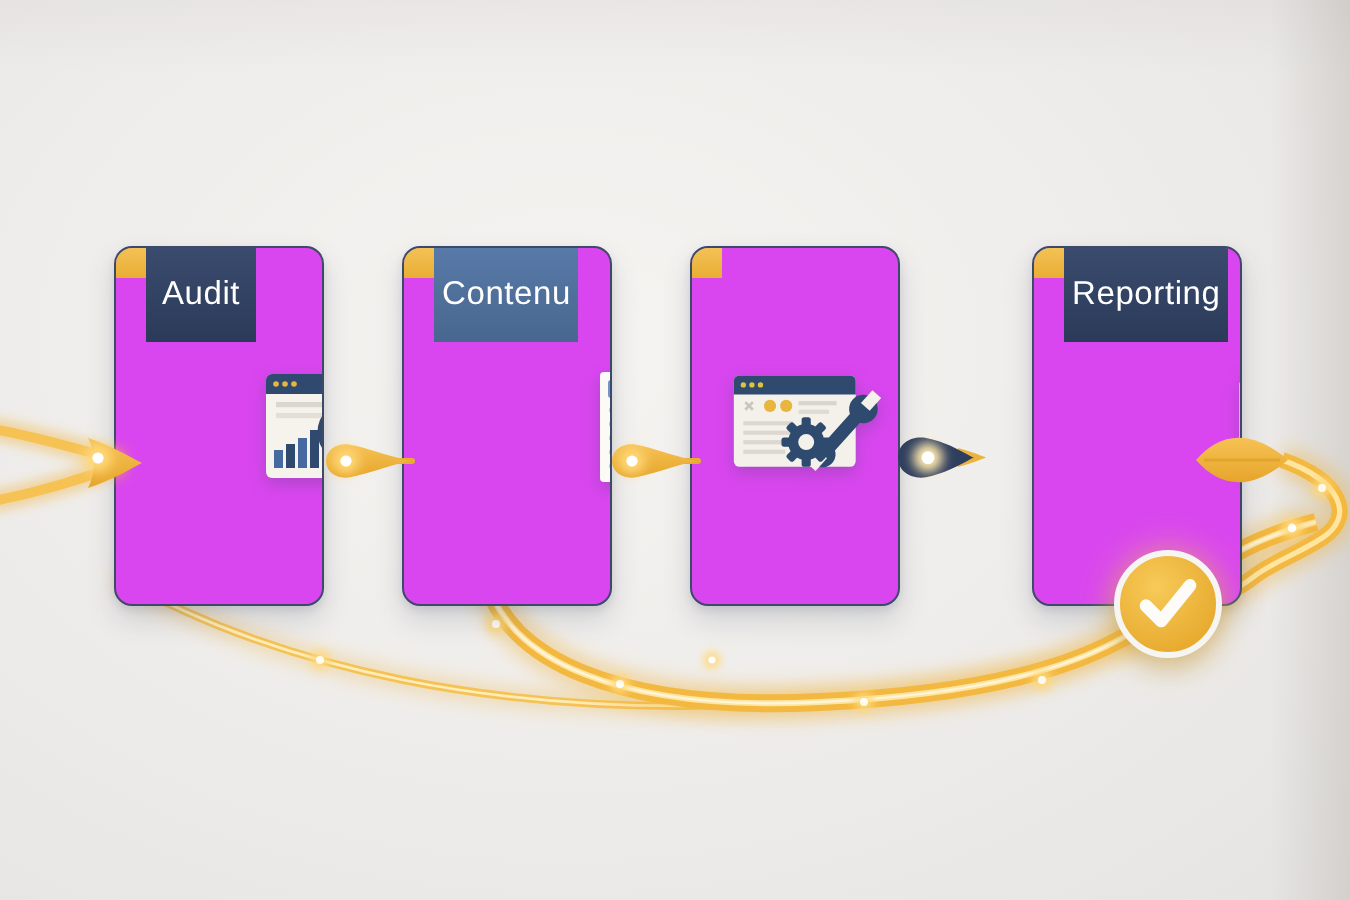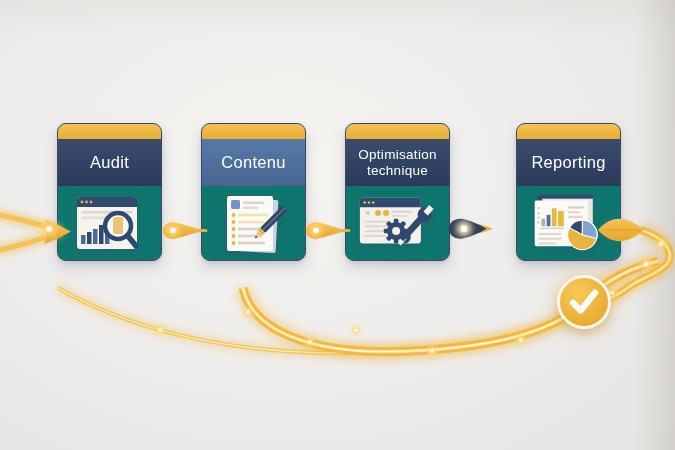--- a/index.html
+++ b/index.html
@@ -11,24 +11,24 @@
       linear-gradient(to bottom, rgba(170,166,160,.10) 0%, rgba(170,166,160,0) 8%),
       radial-gradient(ellipse at 42% 38%, #f6f4f1 0%, #eeecea 55%, #e6e4e2 100%);
   }
   .layer{position:absolute;left:0;top:0;width:675px;height:450px;pointer-events:none;}
   #ribbons-back{z-index:1;}
   #cards{z-index:2;}
   #flow-front{z-index:3;}
   #badge{z-index:4;}
 
   .card{
-    position:absolute;top:123px;width:105px;height:138px;
-    background:#0f766e;border:1.5px solid #3c4a68;border-radius:9px;
+    position:absolute;top:123px;width:105px;height:180px;
+    background:#d946ef;border:1.5px solid #3c4a68;border-radius:9px;
     box-shadow:0 7px 14px rgba(60,70,100,.18), 0 2px 4px rgba(60,70,100,.12);
-    display:flex;flex-direction:column;box-sizing:border-box;overflow:hidden;
+    display:flex;flex-direction:row;box-sizing:border-box;overflow:hidden;
   }
   .topbar{height:15px;flex:0 0 15px;background:linear-gradient(#f3c255,#e9ad33);}
   .head{
     height:47px;flex:0 0 47px;display:flex;align-items:center;justify-content:center;
     text-align:center;padding:0 4px;
   }
   .head-dark{background:linear-gradient(#3a4b6e,#2b3a58);}
   .head-slate{background:linear-gradient(#587aa8,#48668f);justify-content:center;}
   .step-title{
     color:#fff;font-size:16.5px;font-weight:500;letter-spacing:.3px;margin:0;line-height:1.12;
@@ -159,23 +159,20 @@
           <rect x="49.5" y="42" width="7" height="3.5" fill="#e8b63e"></rect>
           <path d="M49.5,45.5 L56.5,45.5 L53,53 Z" fill="#ecc994"></path>
           <path d="M51.8,50.4 L54.2,50.4 L53,53 Z" fill="#2e3950"></path>
         </g>
       </svg>
     </div>
   </article>
 
   <article class="card" style="left:345px">
     <div class="topbar"></div>
-    <header class="head head-dark">
-      <h2 class="step-title small">Optimisation technique</h2>
-    </header>
     <div class="body">
       <svg viewBox="0 0 84 66" width="80">
         <rect x="2" y="6" width="64" height="48" rx="3" fill="#f4f1eb"></rect>
         <path d="M2,9 a3,3 0 0 1 3,-3 h58 a3,3 0 0 1 3,3 v7 h-64 z" fill="#2f4a6e"></path>
         <circle cx="7" cy="11" r="1.4" fill="#dec33f"></circle>
           <circle cx="11.5" cy="11" r="1.4" fill="#dec33f"></circle>
           <circle cx="16" cy="11" r="1.4" fill="#dec33f"></circle>
         <path d="M8,20 l4,4 M12,20 l-4,4" stroke="#c9c5bd" stroke-width="1.4"></path>
         <circle cx="21" cy="22" r="3.2" fill="#e8b63e"></circle>
           <circle cx="29.5" cy="22" r="3.2" fill="#e8b63e"></circle>

